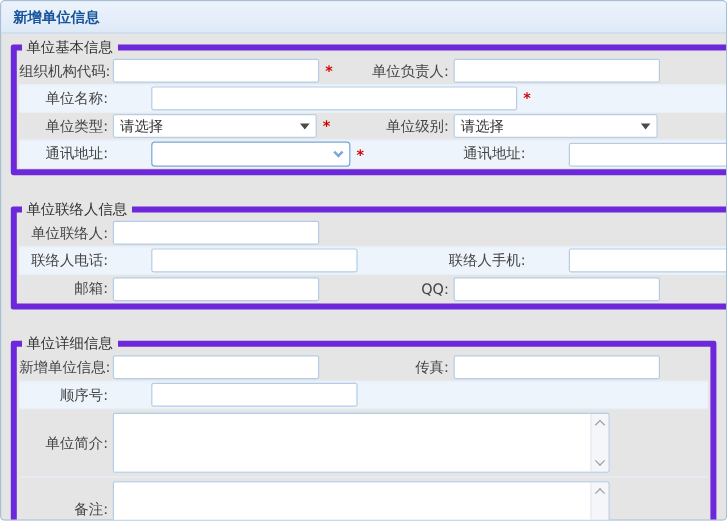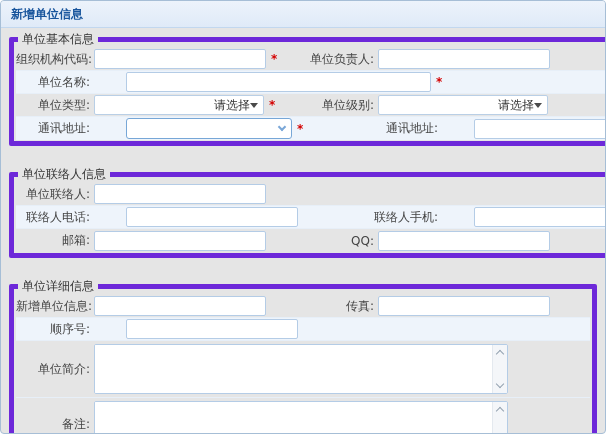--- a/index.html
+++ b/index.html
@@ -43,21 +43,21 @@
     background:#fff;outline:none;padding:0 4px;
     font-family:inherit;font-size:12px;color:#333;
   }
   .w-std{width:172px;}
   .w-rt{width:172px;}
   .w-name{width:305px;}
   .req{color:#d40000;font-weight:bold;margin-left:5px;line-height:1;}
   .select{
     height:20px;width:170px;border:1px solid #b9cfe6;border-radius:2px;
     background:#fff;display:flex;align-items:center;
-    justify-content:flex-end;padding:0 5px;color:#333;cursor:default;
+    justify-content:space-between;padding:0 5px;color:#333;cursor:default;
   }
   .sel-arrow{
     width:0;height:0;border-left:4px solid transparent;
     border-right:4px solid transparent;border-top:5px solid #4a4a4a;
   }
   .combo{
     height:21px;width:166px;border:1px solid #77a7d7;border-radius:3px;
     background:#fff;display:flex;align-items:center;
     justify-content:flex-end;padding:0 6px;
   }

